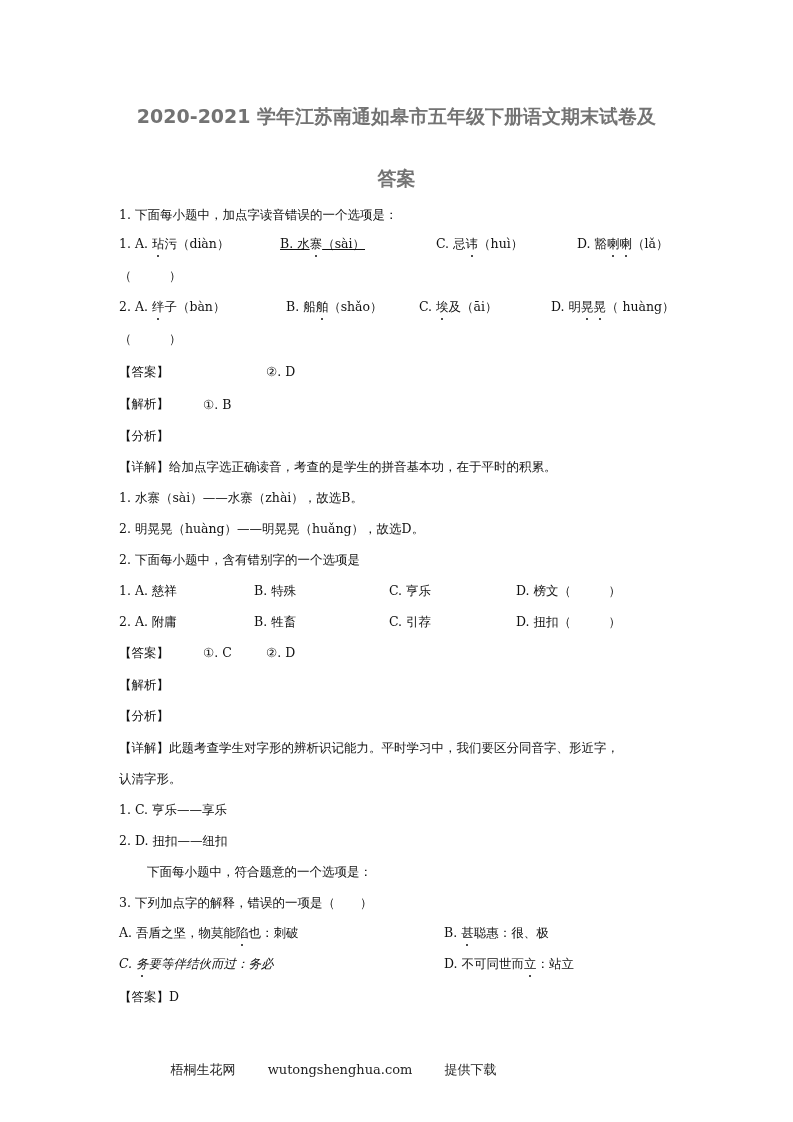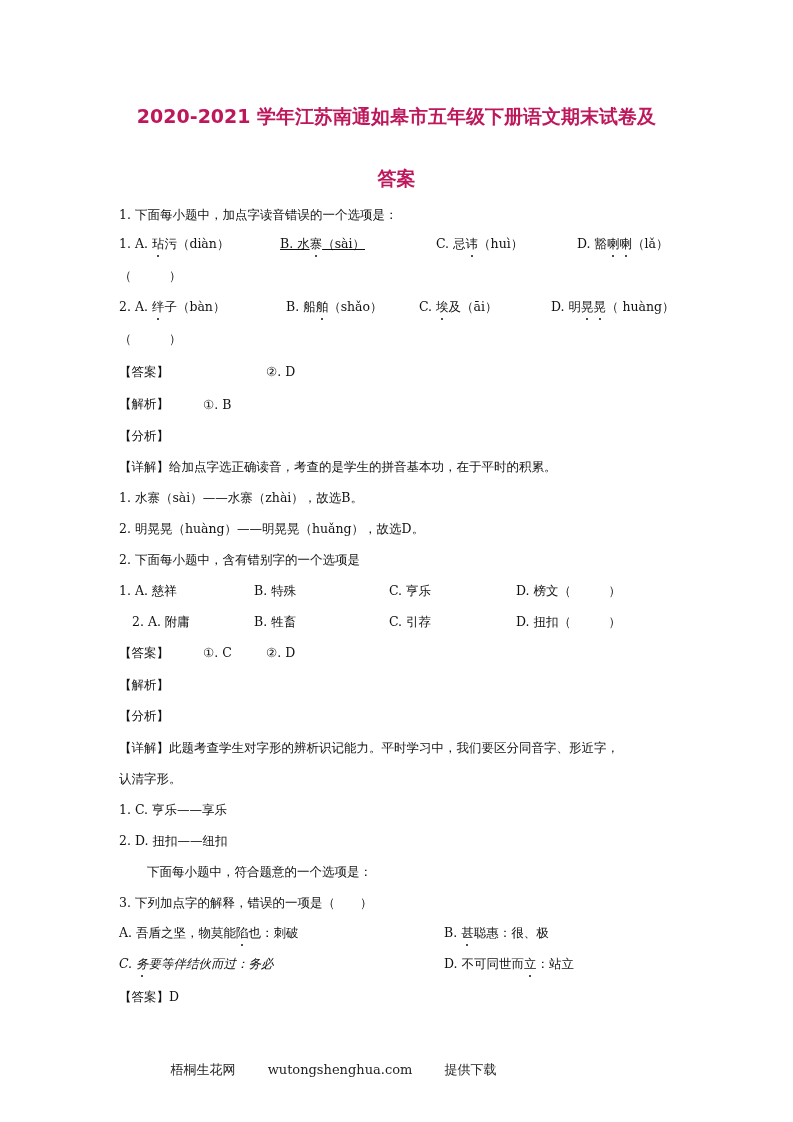--- a/index.html
+++ b/index.html
@@ -4,21 +4,21 @@
   <style>
     html, body { margin: 0; padding: 0; background: #ffffff; }
     body {
       width: 793px; height: 1122px; position: relative; overflow: hidden;
       font-family: "DejaVu Serif", "Liberation Serif", serif;
       color: #111;
     }
     .title {
       position: absolute; left: 0; width: 793px; text-align: center;
       font-family: "DejaVu Sans", "Liberation Sans", sans-serif;
-      font-weight: bold; font-size: 19px; color: #be185d;
+      font-weight: bold; font-size: 19px; color: #737373;
     }
     .line {
       position: absolute; left: 119px; font-size: 12.5px; line-height: 16px;
       white-space: nowrap; color: #111;
     }
     .col { position: absolute; white-space: nowrap; }
     .dot { position: relative; display: inline-block; }
     .dot::after {
       content: ""; position: absolute; left: 50%; bottom: -5px;
       width: 2px; height: 2px; margin-left: -1px; background: #111; border-radius: 50%;
@@ -65,21 +65,21 @@
 <div class="line" style="top:521px;">2. 明晃晃（huàng）——明晃晃（huǎng），故选D。</div>
 
 <div class="line" style="top:552px;">2. 下面每小题中，含有错别字的一个选项是</div>
 <div class="line" style="top:583px; width:560px; height:18px;">
   <span class="col" style="left:0;">1. A. 慈祥</span>
   <span class="col" style="left:135px;">B. 特殊</span>
   <span class="col" style="left:270px;">C. 亨乐</span>
   <span class="col" style="left:397px;">D. 榜文（　　　）</span>
 </div>
 <div class="line" style="top:614px; width:560px; height:18px;">
-  <span class="col" style="left:13px;">2. A. 附庸</span>
+  <span class="col" style="left:0;">2. A. 附庸</span>
   <span class="col" style="left:135px;">B. 牲畜</span>
   <span class="col" style="left:270px;">C. 引荐</span>
   <span class="col" style="left:397px;">D. 扭扣（　　　）</span>
 </div>
 <div class="line" style="top:645px; width:560px; height:18px;">
   <span class="col" style="left:0;">【答案】</span>
   <span class="col" style="left:84px;">①. C</span>
   <span class="col" style="left:147px;">②. D</span>
 </div>
 <div class="line" style="top:677px;">【解析】</div>

